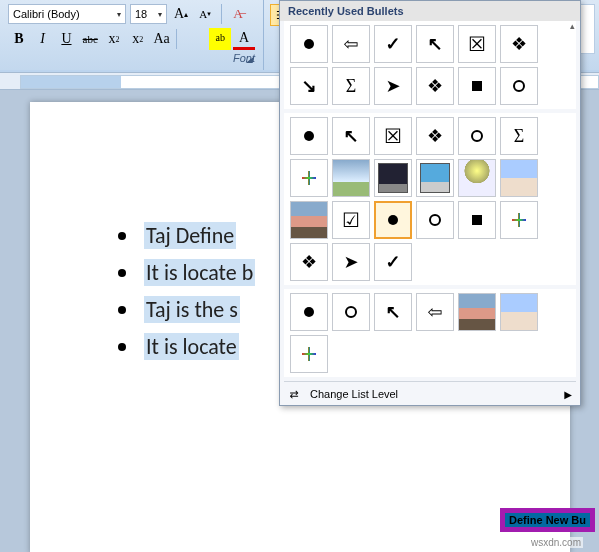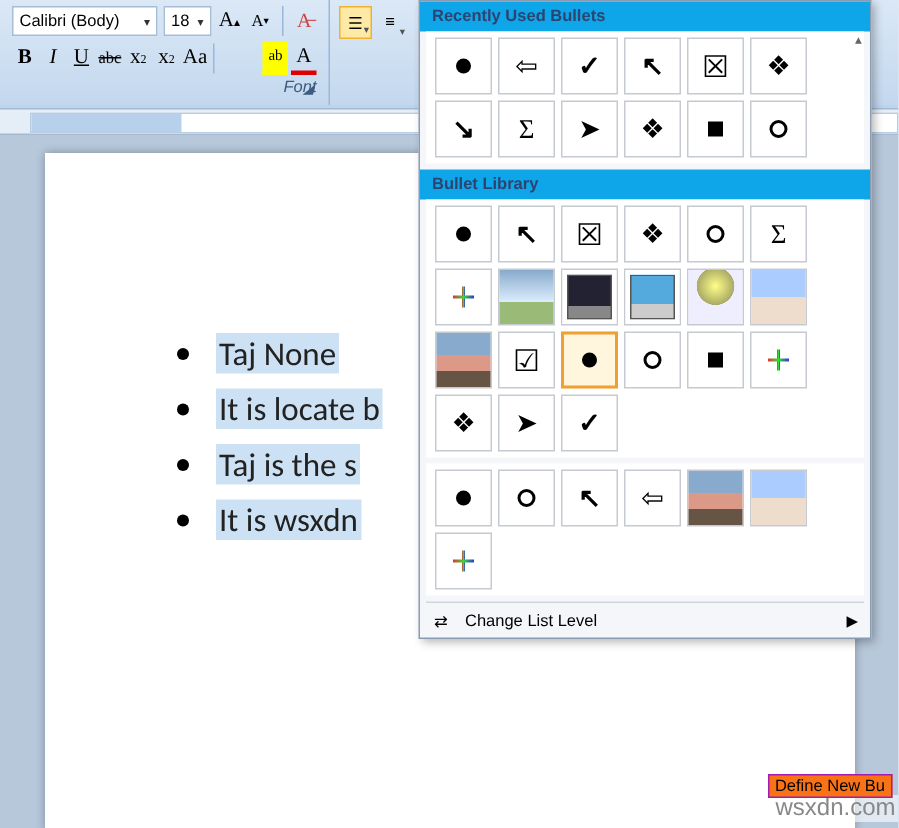--- a/index.html
+++ b/index.html
@@ -1,20 +1,20 @@
 <!DOCTYPE html>
 <html><head>
 <meta charset="utf-8">
 <style>
 * { box-sizing: border-box; margin: 0; padding: 0; }
 body { font-family: "Segoe UI", Tahoma, sans-serif; font-size: 11px; background: #bcd4ee; width: 599px; height: 552px; overflow: hidden; position: relative; }
 
 
 .ribbon { background: linear-gradient(#dbe8f6, #c3d8ee); height: 70px; display: flex; }
-.font-group { width: 220px; padding: 4px 8px; border-right: 1px solid #9ab7d8; display: flex; flex-direction: column; }
+.font-group { width: 264px; padding: 4px 8px; border-right: 1px solid #9ab7d8; display: flex; flex-direction: column; }
 .font-row1 { display: flex; gap: 4px; align-items: center; margin-bottom: 4px; }
 .font-combo { background: #fff; border: 1px solid #a7bcd5; height: 20px; display: flex; align-items: center; padding: 0 4px; }
 .font-name-combo { width: 118px; }
 .font-size-combo { width: 37px; }
 .dd-arrow { font-size: 8px; color: #333; margin-left: auto; }
 .small-btn { width: 20px; height: 20px; border: 1px solid transparent; background: transparent; display: inline-flex; align-items: center; justify-content: center; font-family: "Times New Roman", serif; }
 .font-row2 { display: flex; gap: 2px; align-items: center; }
 .fmt-btn { width: 22px; height: 22px; display: inline-flex; align-items: center; justify-content: center; font-family: "Times New Roman", serif; font-size: 14px; }
 .divider-v { width: 1px; height: 20px; background: #9ab7d8; margin: 0 2px; }
 .group-label { text-align: right; font-size: 11px; color: #3e5a80; margin-top: 2px; position: relative; font-style: italic; }
@@ -37,36 +37,36 @@
 
 
 .page-area { background: #b7c8db; height: 464px; position: relative; padding: 12px 0 0 30px; }
 .page { background: #fff; width: 540px; height: 452px; box-shadow: 0 0 6px rgba(0,0,0,.3); padding: 120px 0 0 88px; position: relative; }
 .doc-line { display: flex; align-items: center; font-family: Calibri, sans-serif; font-size: 22px; color: #222; margin-bottom: 10px; }
 .doc-bullet { width: 8px; height: 8px; background: #000; border-radius: 50%; margin-right: 18px; }
 .doc-text { background: #cde1f4; padding: 0 2px; }
 
 
 .bullet-panel { position: absolute; top: 0; left: 279px; width: 302px; background: #f4f6fa; border: 1px solid #8a9cb2; box-shadow: 2px 2px 6px rgba(0,0,0,.3); z-index: 100; }
-.panel-section-h { font-size: 11px; font-weight: bold; color: #2c4470; padding: 4px 8px; background: #0ea5e9; }
+.panel-section-h { font-size: 11px; font-weight: bold; color: #2c4470; padding: 4px 8px; background: #e5e5e5; }
 .bullet-grid { display: flex; flex-wrap: wrap; padding: 4px 6px; gap: 4px; background: #fff; margin: 0 4px 4px 4px; }
 .bullet-cell { width: 38px; height: 38px; border: 1px solid #c5c9d0; display: flex; align-items: center; justify-content: center; font-size: 18px; background: #fff; position: relative; }
 .bullet-cell.sel { border: 2px solid #f0a030; background: #fff6dd; }
 .bullet-cell .dot { width: 10px; height: 10px; background: #000; border-radius: 50%; }
 .bullet-cell .odot { width: 12px; height: 12px; border: 2px solid #000; border-radius: 50%; }
 .bullet-cell .sq { width: 10px; height: 10px; background: #000; }
 .bullet-cell .none-lbl { font-size: 10px; }
 .bullet-cell .pic { width: 100%; height: 100%; }
 .menu-item { padding: 5px 8px 5px 30px; position: relative; display: flex; align-items: center; font-size: 11px; }
 .menu-item .micon { position: absolute; left: 6px; width: 16px; text-align: center; }
 .menu-item .arrow-r { margin-left: auto; font-size: 10px; }
 .menu-item.highlight { background: linear-gradient(#ffe9a0, #ffd65e); border: 2px solid #e00000; margin: 1px 3px; }
 .menu-sep { height: 1px; background: #cfd5dd; margin: 1px 4px; }
 .scroll-hint { position: absolute; right: 2px; top: 20px; width: 8px; font-size: 9px; color: #666; }
-.watermark { position: absolute; right: 0; bottom: 4px; font-size: 16px; color: #888; background: rgba(255,255,255,.6); padding: 0 2px; }
+.watermark { position: absolute; right: 16px; bottom: 4px; font-size: 10px; color: #888; background: rgba(255,255,255,.6); padding: 0 2px; }
 
 
 .arr-nw::before{content:"↖";font-weight:bold;} .arr-se::before{content:"↘";font-weight:bold;}
 .arr-l::before{content:"⇦";} .chk::before{content:"✓";font-weight:bold;}
 .xbx::before{content:"☒";font-size:20px;} .dia::before{content:"❖";}
 .sig::before{content:"Σ";font-family:serif;} .tri::before{content:"➤";}
 .cbx::before{content:"☑";font-size:20px;}
 .plus4 { position:relative; width:14px; height:14px;}
 .plus4::before,.plus4::after{content:"";position:absolute;background:linear-gradient(90deg,#d33,#3d3,#33d);}
 .plus4::before{left:6px;top:0;width:2px;height:14px;}
@@ -140,33 +140,33 @@
 
 <div class="ruler">
   <div class="ruler-track"></div>
   <div class="ruler-blue"></div>
 </div>
 
 <div class="page-area">
   <div class="page">
     <div class="doc-line">
         <span class="doc-bullet"></span>
-        <span class="doc-text">Taj None</span>
+        <span class="doc-text">Taj Define</span>
       </div>
     <div class="doc-line">
         <span class="doc-bullet"></span>
         <span class="doc-text">It is locate b</span>
       </div>
     <div class="doc-line">
         <span class="doc-bullet"></span>
         <span class="doc-text">Taj is the s</span>
       </div>
     <div class="doc-line">
         <span class="doc-bullet"></span>
-        <span class="doc-text">It is wsxdn</span>
+        <span class="doc-text">It is locate</span>
       </div>
   </div>
 </div>
 
 <div class="bullet-panel">
   <span class="scroll-hint">▴</span>
   <div class="panel-section-h">Recently Used Bullets</div>
   <div class="bullet-grid" id="grid-recent">
       <div class="bullet-cell">
         <span class="dot"></span>
@@ -199,21 +199,20 @@
         <span class="dia"></span>
       </div>
       <div class="bullet-cell">
         <span class="sq"></span>
       </div>
       <div class="bullet-cell">
         <span class="odot"></span>
       </div>
     </div>
 
-  <div class="panel-section-h">Bullet Library</div>
   <div class="bullet-grid" id="grid-library">
       <div class="bullet-cell">
         <span class="dot"></span>
       </div>
       <div class="bullet-cell">
         <span class="arr-nw"></span>
       </div>
       <div class="bullet-cell">
         <span class="xbx"></span>
       </div>
@@ -299,13 +298,13 @@
 
   <div class="menu-sep"></div>
   <div class="menu-item">
     <span class="micon">⇄</span>
     <span>Change List Level</span>
     <span class="arrow-r">▶</span>
   </div>
 </div>
 
 <div class="watermark">wsxdn.com</div>
-<div style="position:absolute;right:4px;bottom:20px;background:#f97316;border:1px solid #a21caf;padding:1px 4px;font-size:11px;">Define New Bu</div>
+<div style="position:absolute;right:4px;bottom:20px;background:#0369a1;border:5px solid #a21caf;padding:1px 4px;font-size:11px;font-weight:bold;">Define New Bu</div>
 
 </body></html>

